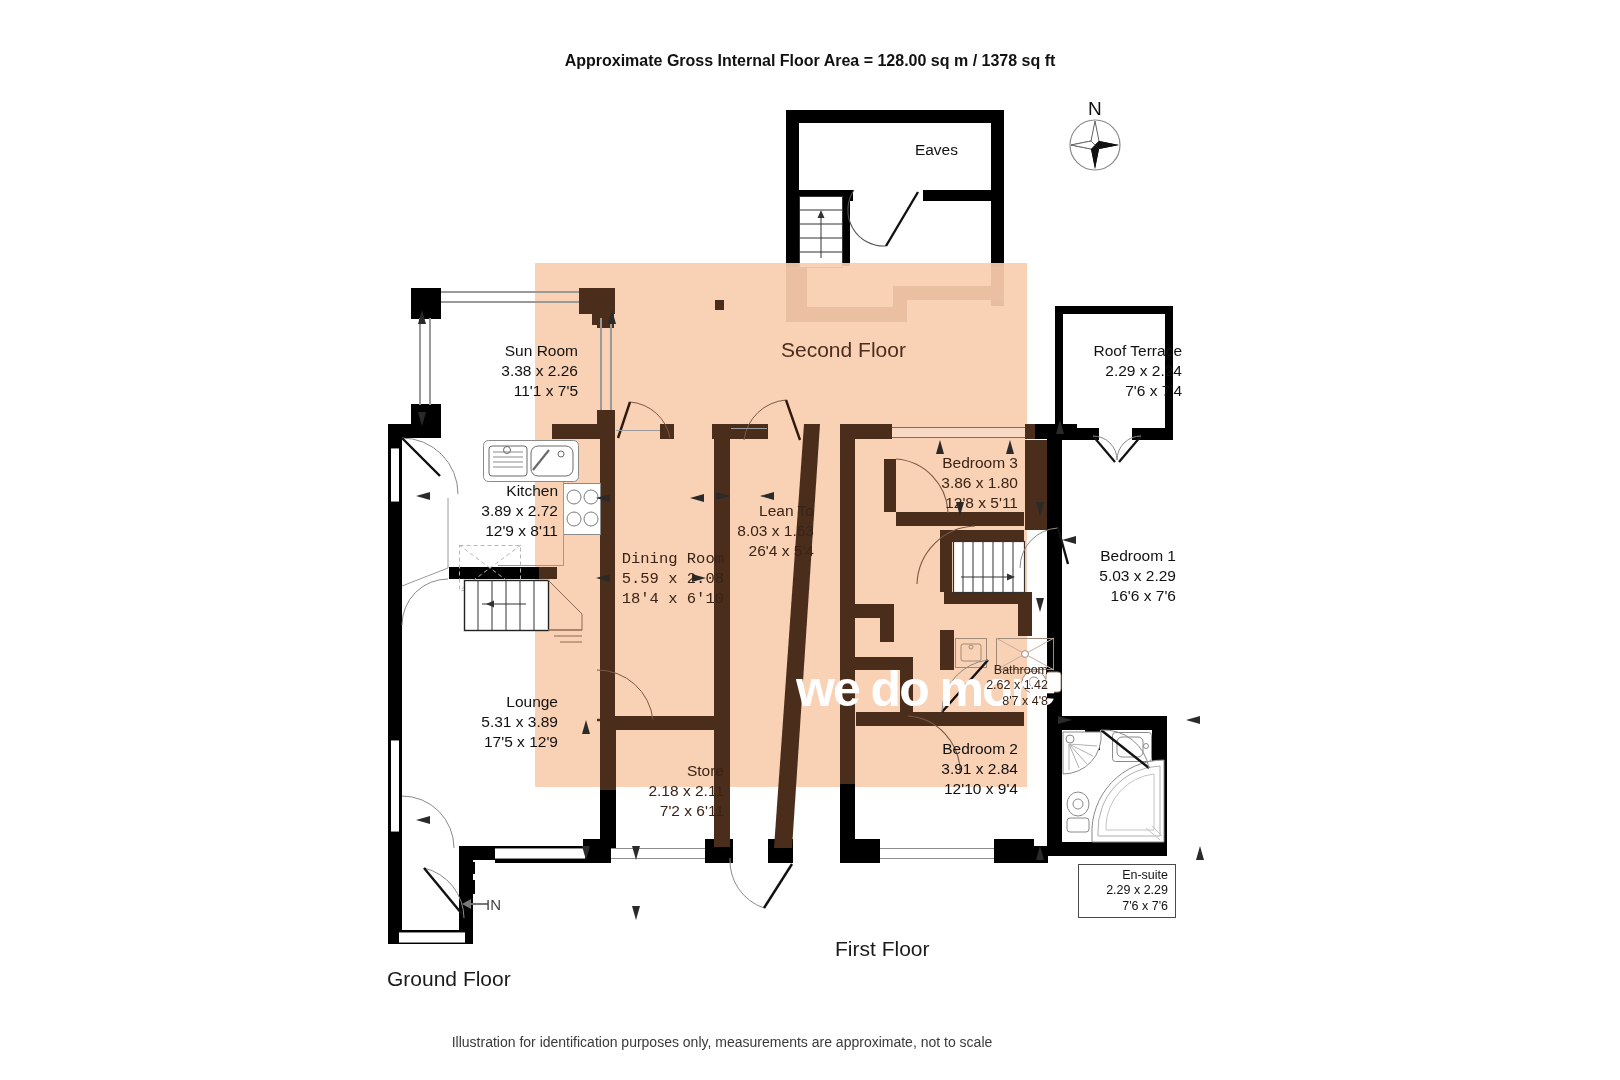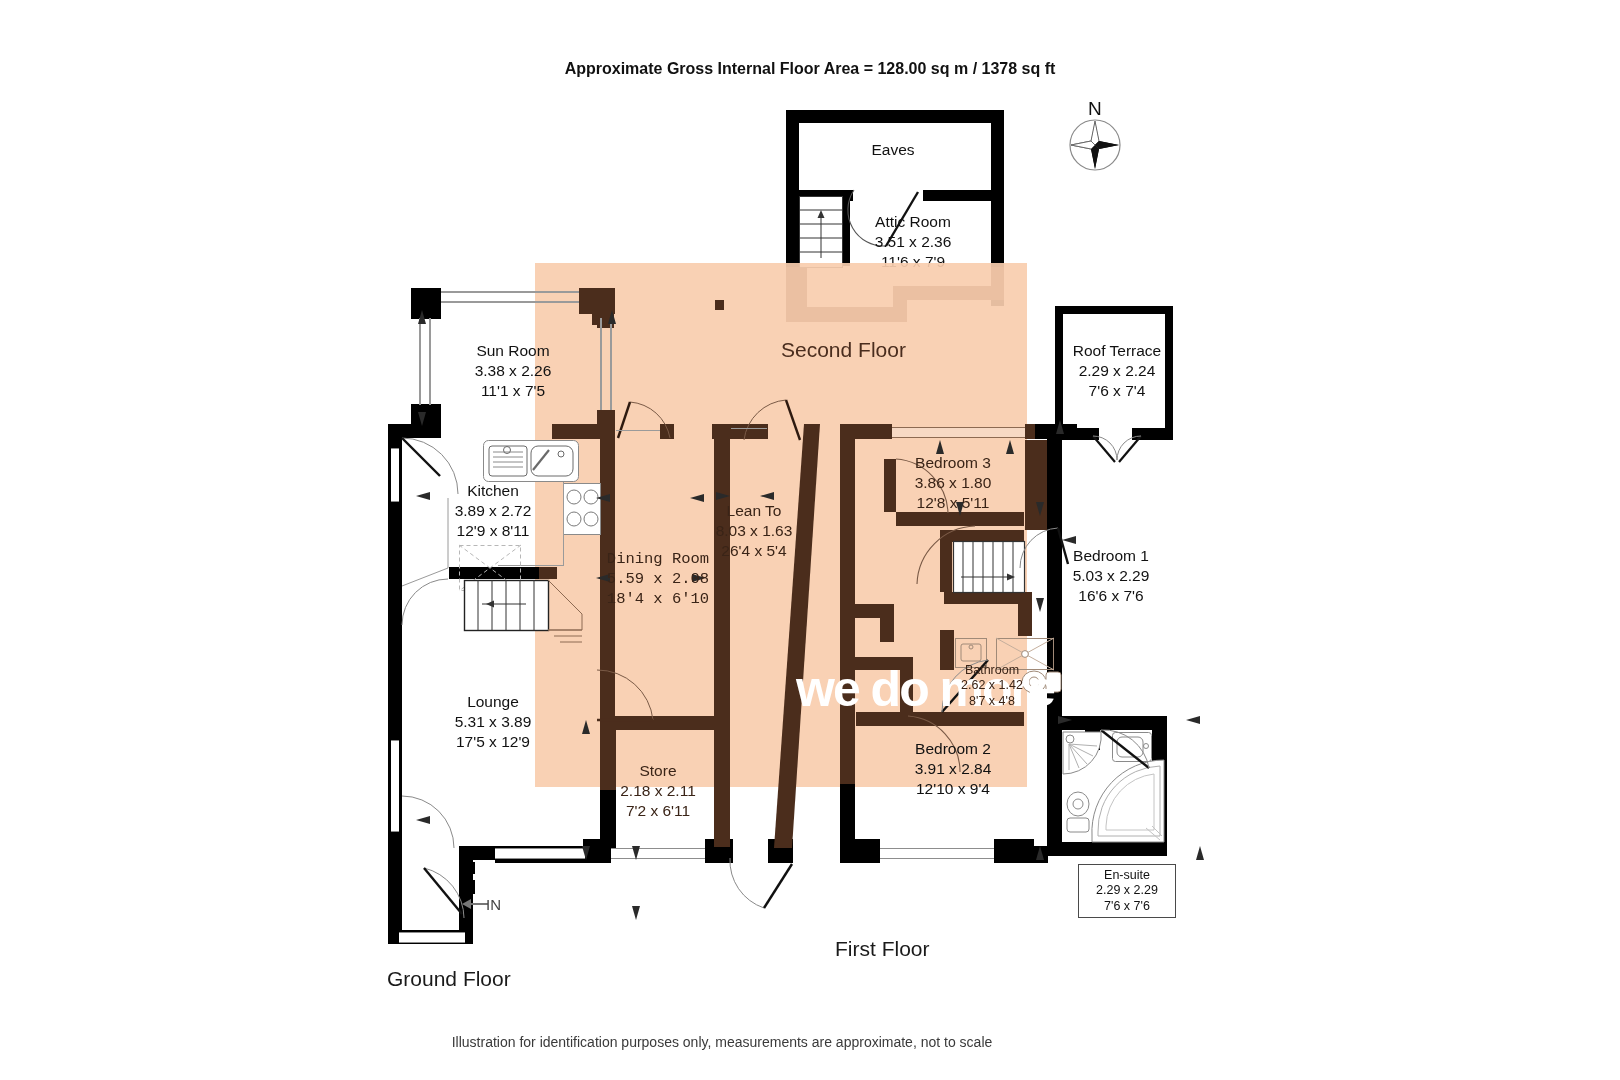--- a/index.html
+++ b/index.html
@@ -3,30 +3,30 @@
 <meta charset="utf-8">
 <style>
   html,body{margin:0;padding:0;background:#ffffff;}
   body{width:1620px;height:1080px;position:relative;overflow:hidden;
        font-family:"Liberation Sans","DejaVu Sans",sans-serif;color:#000;}
   #stage{position:absolute;left:0;top:0;width:1620px;height:1080px;}
 
   
   .title{position:absolute;left:0;top:22px;width:1620px;text-align:center;
          font-size:30px;letter-spacing:.2px;color:#1a1a1a;}
-  .subtitle{position:absolute;left:0;top:60px;width:1620px;text-align:center;
+  .subtitle{position:absolute;left:0;top:52px;width:1620px;text-align:center;
             font-size:16px;font-weight:bold;color:#111;}
   .footnote{position:absolute;left:0;top:1034px;width:1444px;text-align:center;
             font-size:14px;color:#3a3a3a;}
 
   .floor-label{position:absolute;font-size:21px;color:#1a1a1a;white-space:nowrap;}
   .floor-label.second{color:#4a2d1e;text-align:center;}
 
   
-  .room{position:absolute;text-align:center;white-space:nowrap;line-height:1.30;
+  .room{position:absolute;text-align:right;white-space:nowrap;line-height:1.30;
         font-size:15.5px;color:#111;}
   .room .nm{display:block;}
   .room .d1{display:block;}
   .room .d2{display:block;}
   .room.brown{color:#3a2417;}
   .room.sm{font-size:12.5px;line-height:1.22;}
 
   
   .room.boxed{border:1px solid #4a4a4a;background:#fff;padding:3px 7px;}
 
@@ -103,25 +103,20 @@
     <polygon points="22,14 18.5,22 25.5,22" fill="#333"></polygon>
   </svg>
 
   <svg class="fx" style="left:852px;top:190px;" width="70" height="64" viewBox="0 0 70 64">
     <path d="M2 0 A36 36 0 0 0 34 56" fill="none" stroke="#555" stroke-width="1.1"></path>
     <line x1="34" y1="56" x2="66" y2="2" stroke="#111" stroke-width="2.4"></line>
   </svg>
 
   <div class="room" style="left:828px;top:140px;width:130px;">
     <span class="nm">Eaves</span>
-  </div>
-  <div class="room" style="left:848px;top:212px;width:130px;">
-    <span class="nm">Attic Room</span>
-    <span class="d1">3.51 x 2.36</span>
-    <span class="d2">11'6 x 7'9</span>
   </div>
 
   <div id="tint" style="left:535px;top:263px;width:492px;height:524px;"></div>
 
   <div class="floor-label second" style="left:781px;top:338px;">Second Floor</div>
 
   <div class="w" style="left:411px;top:288px;width:30px;height:31px;"></div>
   <div class="w" style="left:411px;top:404px;width:30px;height:25px;"></div>
   <div class="thin" style="left:419px;top:318px;width:2px;height:87px;"></div>
   <div class="thin" style="left:429px;top:318px;width:2px;height:87px;"></div>

